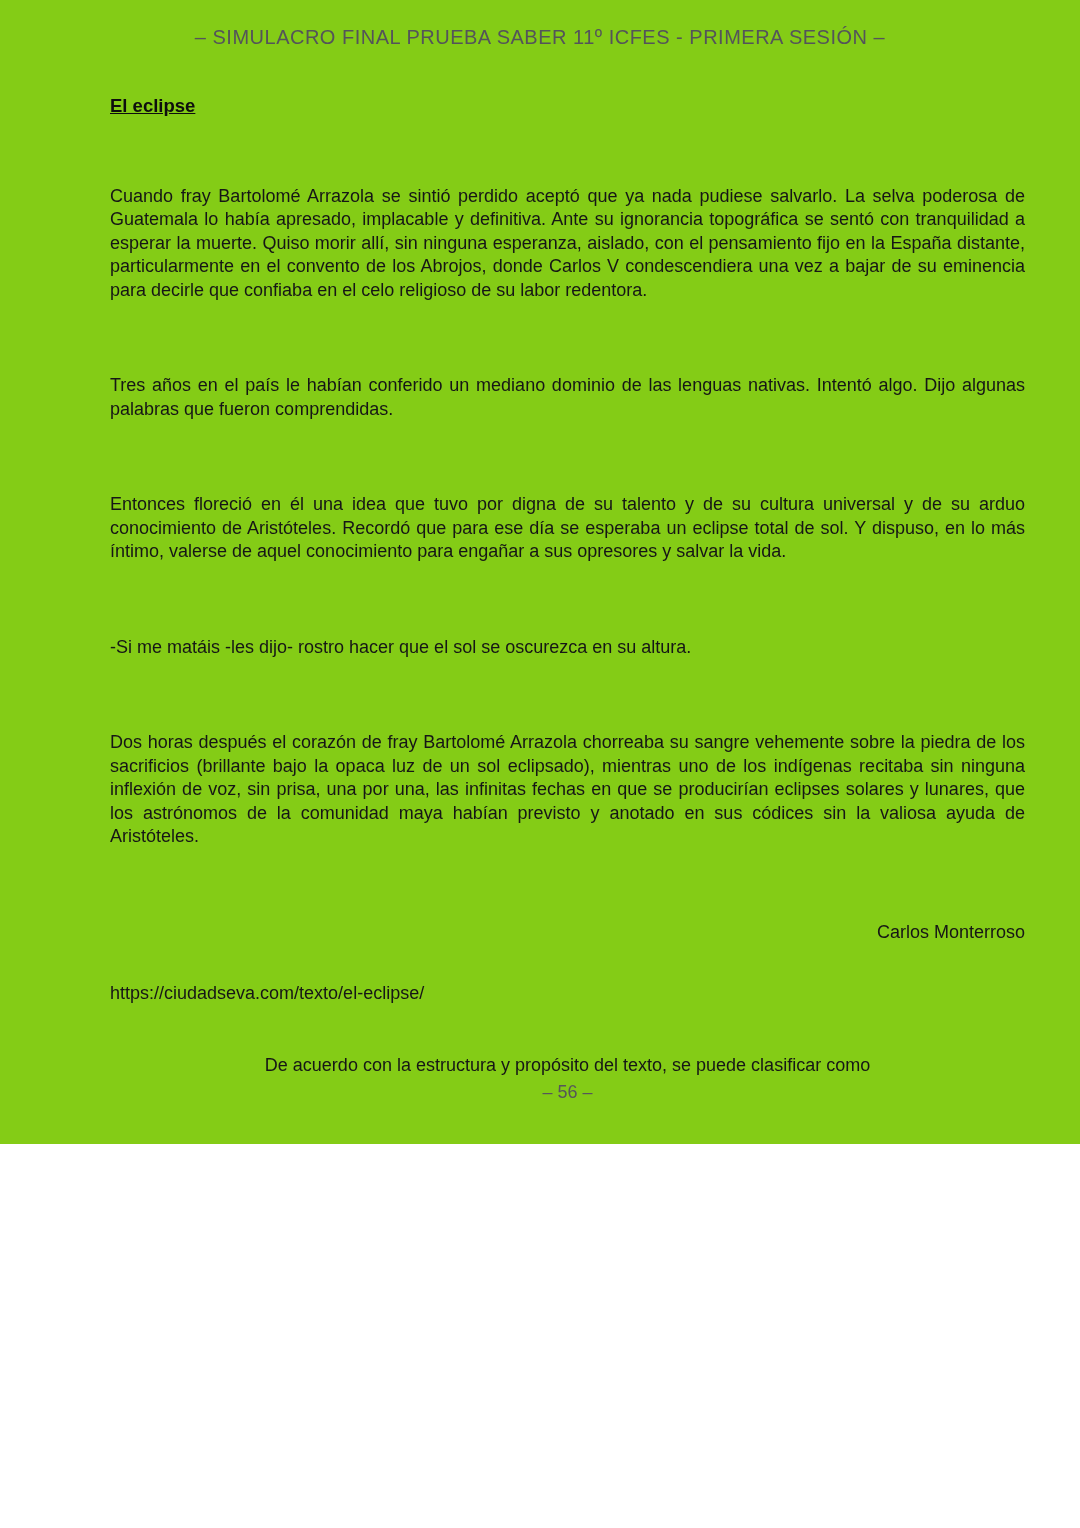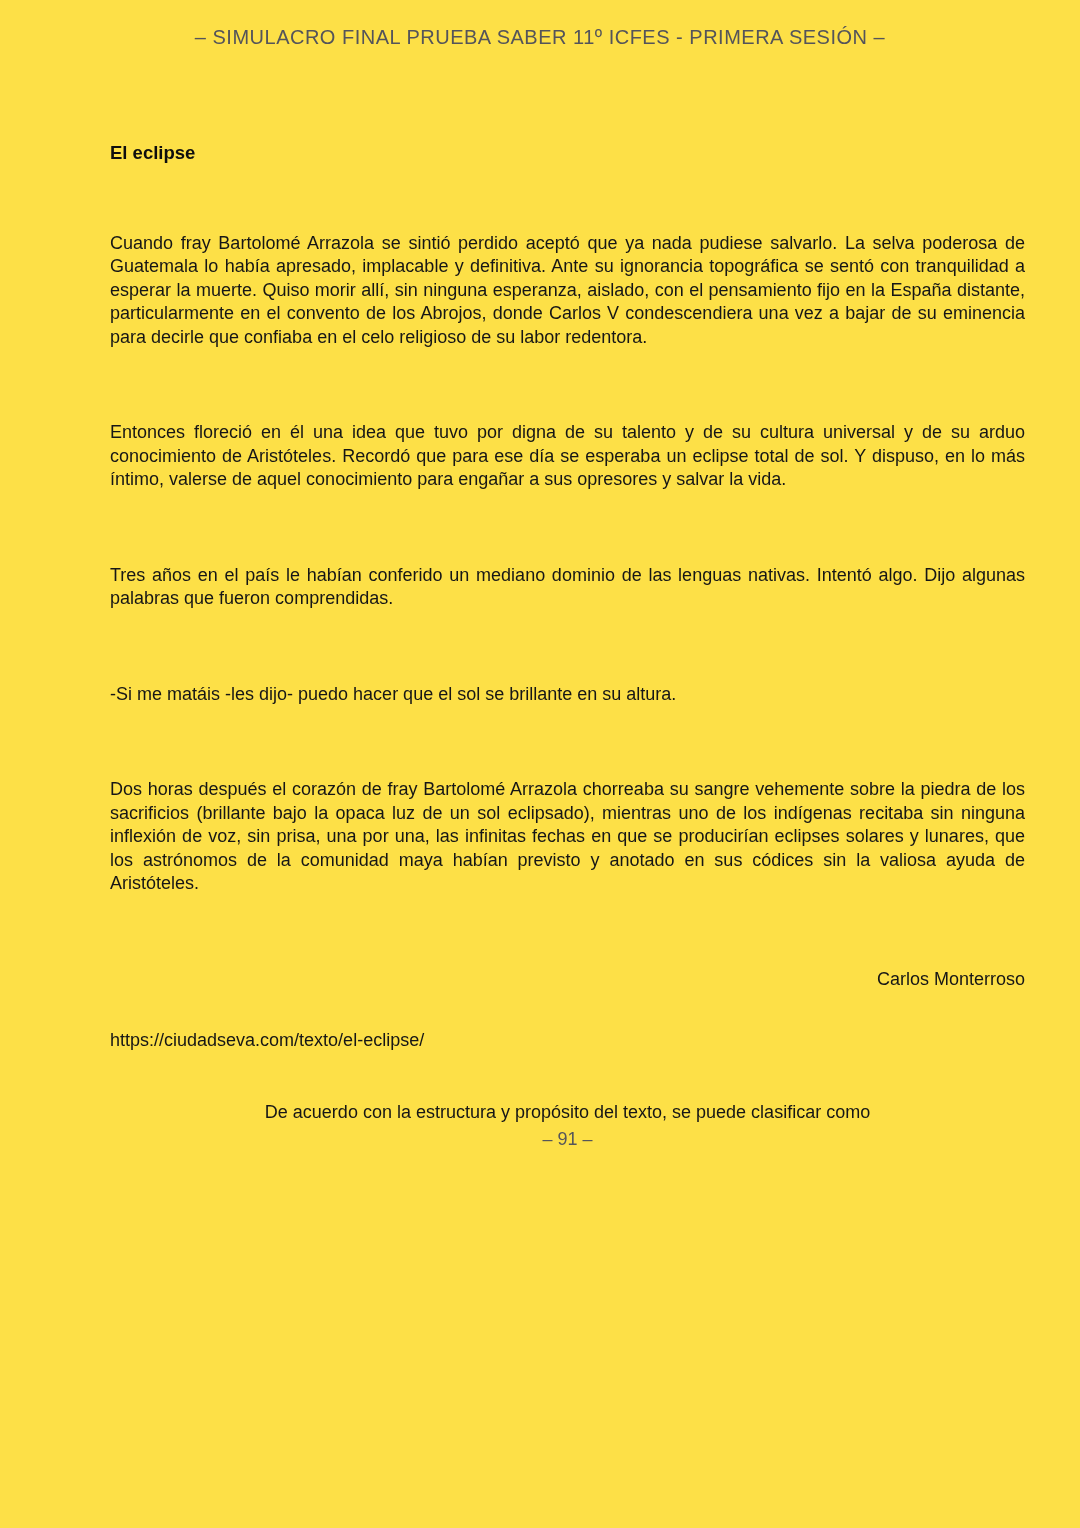--- a/index.html
+++ b/index.html
@@ -3,22 +3,22 @@
 <meta charset="utf-8">
 <style>
   html, body {
     margin: 0;
     padding: 0;
     background: #ffffff;
   }
   .page {
     position: relative;
     width: 1080px;
-    height: 1528px;
-    background: #fde047;
+    height: 1144px;
+    background: #84cc16;
     overflow: hidden;
     font-family: "Liberation Sans", sans-serif;
     color: #161616;
   }
   .doc-header {
     margin: 26px 0 0 0;
     text-align: center;
     font-size: 20px;
     letter-spacing: 0.5px;
     color: #54545a;
@@ -39,24 +39,25 @@
     color: #0e0e0e;
     margin-left: 9px;
   }
   .content {
     margin: 0 0 0 110px;
     width: 915px;
     font-size: 18px;
     line-height: 23.5px;
   }
   .story-title {
-    margin: 92px 0 0 0;
+    margin: 45px 0 0 0;
     font-size: 18.5px;
     font-weight: 700;
     color: #0e0e0e;
+    text-decoration: underline;
   }
   .story-par {
     margin: 0;
     padding: 0;
     text-align: justify;
     text-align-last: left;
   }
   .story-par.first {
     margin-top: 67px;
   }
@@ -90,32 +91,32 @@
   <div class="doc-header">– SIMULACRO FINAL PRUEBA SABER 11º ICFES - PRIMERA SESIÓN –</div>
 
 
   <div class="content">
 
     <div class="story-title">El eclipse</div>
 
     <p class="story-par first">Cuando fray Bartolomé Arrazola se sintió perdido aceptó que ya nada pudiese salvarlo. La selva poderosa de Guatemala lo había apresado, implacable y definitiva. Ante su ignorancia topográfica se sentó con tranquilidad a esperar la muerte. Quiso morir allí, sin ninguna esperanza, aislado, con el pensamiento fijo en la España distante, particularmente en el convento de los Abrojos, donde Carlos V condescendiera una vez a bajar de su eminencia para decirle que confiaba en el celo religioso de su labor redentora.</p>
 
 
+    <p class="story-par">Tres años en el país le habían conferido un mediano dominio de las lenguas nativas. Intentó algo. Dijo algunas palabras que fueron comprendidas.</p>
+
     <p class="story-par">Entonces floreció en él una idea que tuvo por digna de su talento y de su cultura universal y de su arduo conocimiento de Aristóteles. Recordó que para ese día se esperaba un eclipse total de sol. Y dispuso, en lo más íntimo, valerse de aquel conocimiento para engañar a sus opresores y salvar la vida.</p>
 
-    <p class="story-par">Tres años en el país le habían conferido un mediano dominio de las lenguas nativas. Intentó algo. Dijo algunas palabras que fueron comprendidas.</p>
-
-    <p class="story-par">-Si me matáis -les dijo- puedo hacer que el sol se brillante en su altura.</p>
+    <p class="story-par">-Si me matáis -les dijo- rostro hacer que el sol se oscurezca en su altura.</p>
 
 
     <p class="story-par">Dos horas después el corazón de fray Bartolomé Arrazola chorreaba su sangre vehemente sobre la piedra de los sacrificios (brillante bajo la opaca luz de un sol eclipsado), mientras uno de los indígenas recitaba sin ninguna inflexión de voz, sin prisa, una por una, las infinitas fechas en que se producirían eclipses solares y lunares, que los astrónomos de la comunidad maya habían previsto y anotado en sus códices sin la valiosa ayuda de Aristóteles.</p>
 
     <div class="story-author">Carlos Monterroso</div>
 
     <div class="story-source">https://ciudadseva.com/texto/el-eclipse/</div>
 
     <div class="question-prompt">De acuerdo con la estructura y propósito del texto, se puede clasificar como</div>
 
-    <div class="page-footer">– 91 –</div>
+    <div class="page-footer">– 56 –</div>
 
   </div>
 
 </div>
 
 </body></html>

